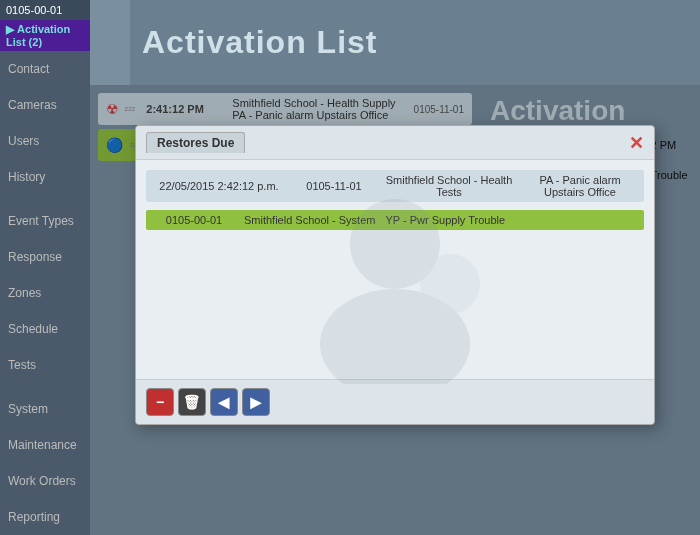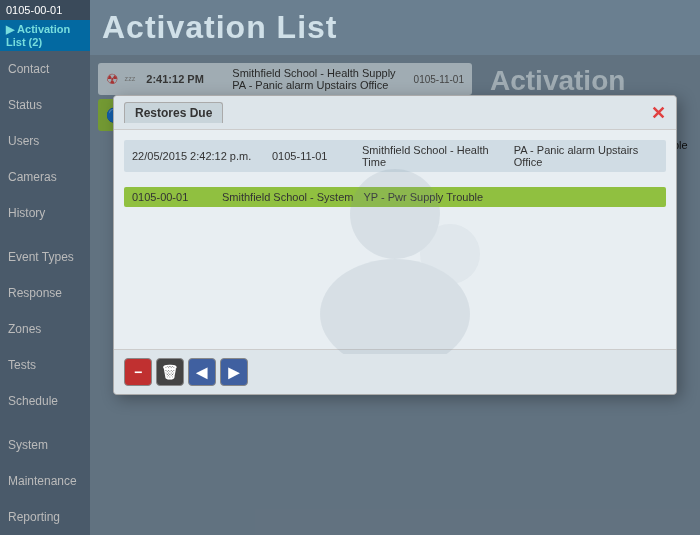--- a/index.html
+++ b/index.html
@@ -15,21 +15,21 @@
       flex-direction: column;
       flex-shrink: 0;
     }
     .sidebar-header {
       background: #3a4a5a;
       padding: 4px 6px;
       font-size: 11px;
       color: #fff;
     }
     .sidebar-active {
-      background: #0369a1;
+      background: #4c1d95;
       padding: 3px 6px;
       font-size: 11px;
       color: #7dd;
       font-weight: bold;
     }
     .sidebar-item {
       padding: 11px 8px;
       color: #bbb;
       cursor: pointer;
       font-size: 12px;
@@ -63,24 +63,25 @@
       height: 535px;
       background: #7a8fa0;
       position: relative;
       display: flex;
       flex-direction: column;
     }
 
     
     #top-bar {
       background: #6a7f90;
-      padding: 9px 12px;
+      padding: 24px 12px;
       display: flex;
       align-items: center;
       justify-content: space-between;
+      margin-left: 40px;
     }
     #page-title {
       font-size: 32px;
       color: #d0e0e8;
       font-weight: bold;
       letter-spacing: 1px;
     }
 
     
     #activation-section {
@@ -154,26 +155,27 @@
       align-items: flex-start;
       justify-content: center;
       padding-top: 40px;
       z-index: 10;
     }
 
     #modal {
       background: #e8eef2;
       border: 1px solid #aaa;
       border-radius: 4px;
-      width: 564px;
+      width: 520px;
       min-height: 300px;
       box-shadow: 4px 4px 16px rgba(0,0,0,0.3);
       display: flex;
       flex-direction: column;
       position: relative;
+      text-align: center;
     }
 
     #modal-header {
       display: flex;
       align-items: center;
       justify-content: space-between;
       padding: 6px 10px;
       border-bottom: 1px solid #ccc;
       background: #dde5ea;
       border-radius: 4px 4px 0 0;
@@ -201,21 +203,21 @@
       flex: 1;
     }
 
     .modal-row {
       display: flex;
       align-items: center;
       padding: 4px 8px;
       border-radius: 2px;
       font-size: 11px;
       gap: 10px;
-      margin-bottom: 15px;
+      margin-bottom: 8px;
       cursor: pointer;
     }
     .modal-row.normal { background: #d0dce4; }
     .modal-row.selected { background: #90c040; }
 
     .modal-col-date { min-width: 130px; color: #333; }
     .modal-col-client { min-width: 80px; color: #333; }
     .modal-col-site { min-width: 130px; color: #333; }
     .modal-col-desc { color: #333; }
 
@@ -255,35 +257,34 @@
   </style>
 </head>
 <body>
 
 <div id="sidebar">
   <div class="sidebar-header">0105-00-01</div>
   <div class="sidebar-active">▶ Activation List (2)</div>
 
   <div id="sidebar-items">
       <div class="sidebar-item">Contact</div>
-      <div class="sidebar-item">Status</div>
+      <div class="sidebar-item">Cameras</div>
       <div class="sidebar-item">Users</div>
-      <div class="sidebar-item">Cameras</div>
       <div class="sidebar-item">History</div>
       <div class="sidebar-spacer"></div>
       <div class="sidebar-item">Event Types</div>
       <div class="sidebar-item">Response</div>
       <div class="sidebar-item">Zones</div>
+      <div class="sidebar-item">Schedule</div>
       <div class="sidebar-item">Tests</div>
-      <div class="sidebar-item">Schedule</div>
       <div class="sidebar-spacer"></div>
       <div class="sidebar-item">System</div>
       <div class="sidebar-item">Maintenance</div>
+      <div class="sidebar-item">Work Orders</div>
       <div class="sidebar-item">Reporting</div>
-      <div class="sidebar-item">Work Orders</div>
     </div>
 
   <div class="sidebar-bottom">
     <div class="lock-icon">🔓</div>
     <div class="sidebar-icons-row">
       <div class="sidebar-icon-box">🔔</div>
       <div class="sidebar-icon-box">📋</div>
       <div class="sidebar-icon-box">📡</div>
       <div class="sidebar-icon-box" style="color:#e08020;">⚡</div>
     </div>
@@ -339,21 +340,21 @@
       <div id="modal">
         <div id="modal-header">
           <div id="modal-title-tab">Restores Due</div>
           <div id="modal-close">✕</div>
         </div>
         <div id="modal-body">
           <div id="modal-rows">
               <div class="modal-row normal">
       <span class="modal-col-date">22/05/2015 2:42:12 p.m.</span>
       <span class="modal-col-client">0105-11-01</span>
-      <span class="modal-col-site">Smithfield School - Health Time</span>
+      <span class="modal-col-site">Smithfield School - Health Tests</span>
       <span class="modal-col-desc">PA - Panic alarm Upstairs Office</span>
     </div>
               <div class="modal-row selected">
       <span class="modal-col-client">0105-00-01</span>
       <span class="modal-col-site">Smithfield School - System</span>
       <span class="modal-col-desc">YP - Pwr Supply Trouble</span>
     </div>
             </div>
 
           <div id="avatar-bg">

